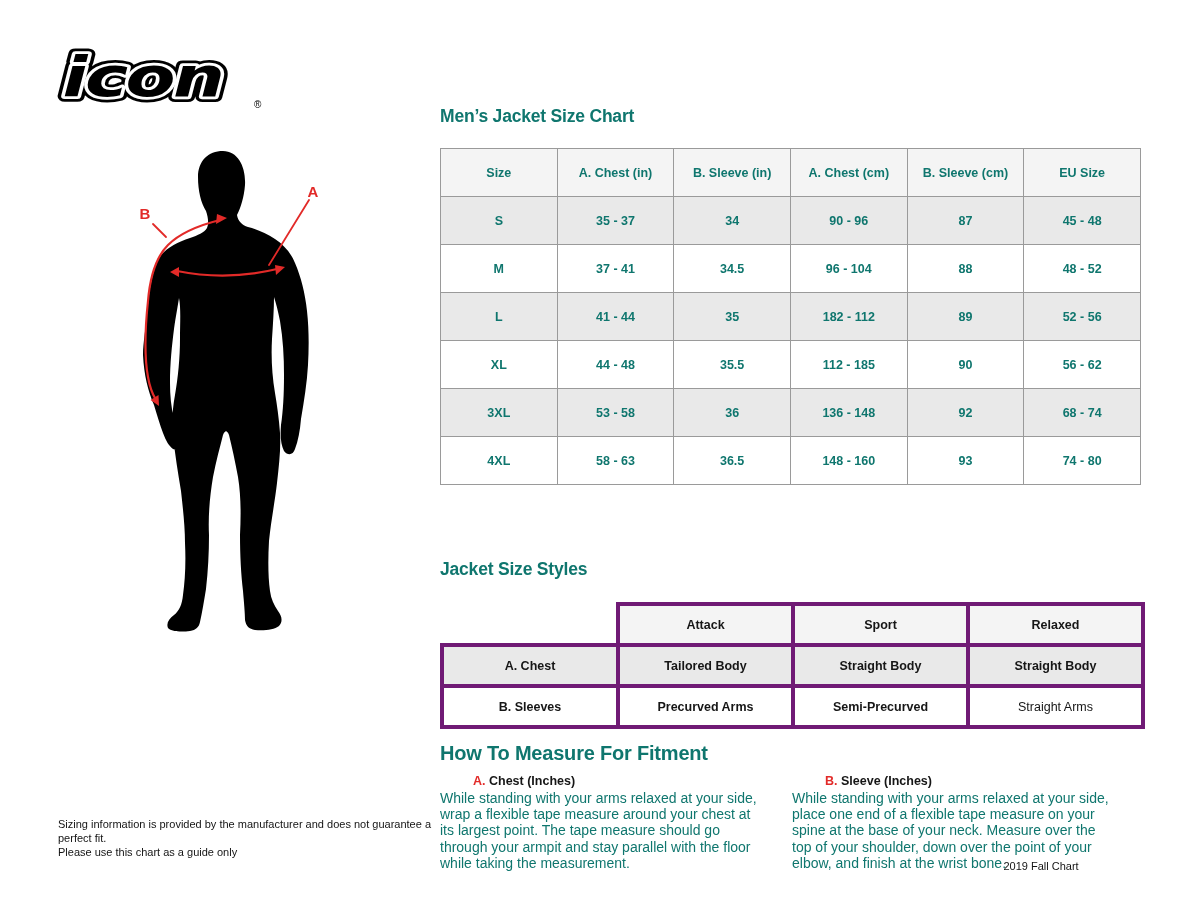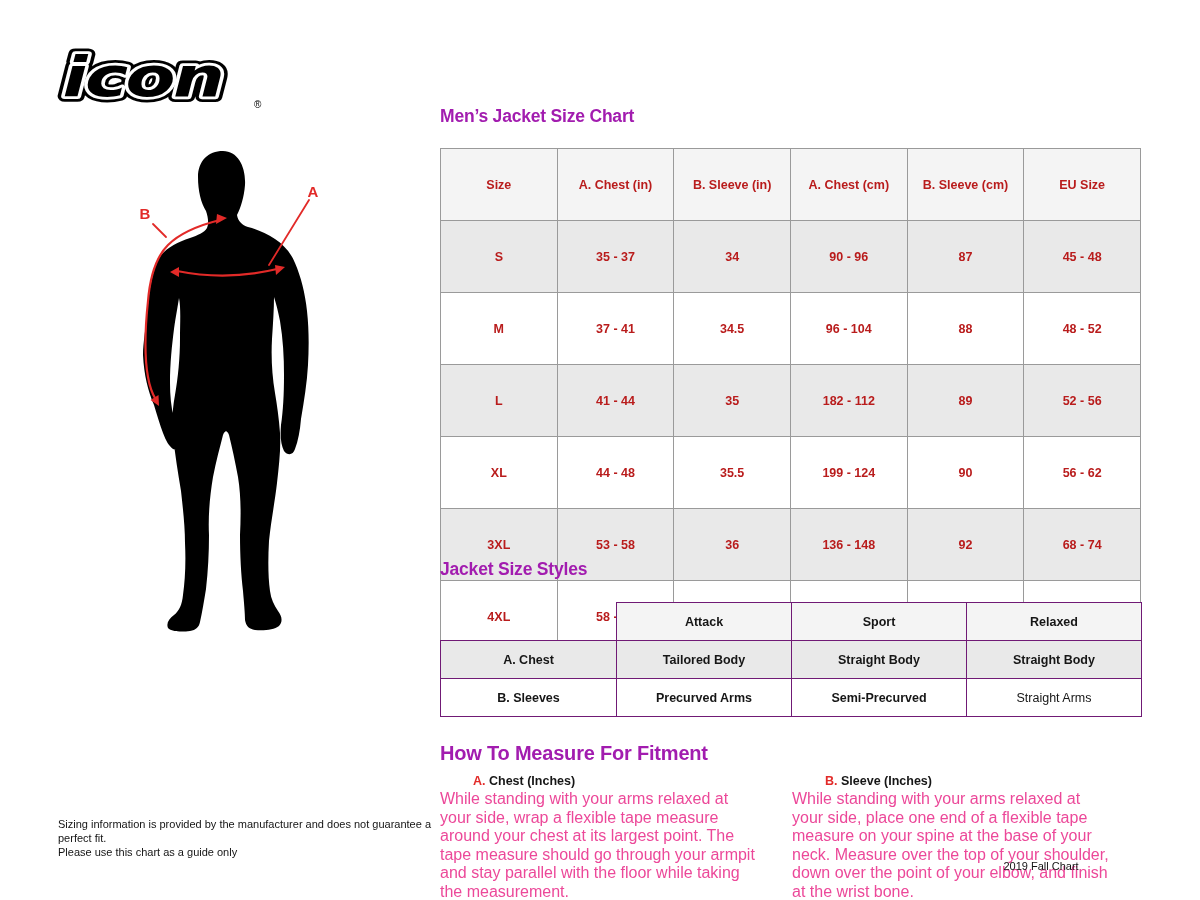--- a/index.html
+++ b/index.html
@@ -10,49 +10,49 @@
   }
   .page{position:relative;width:1200px;height:900px;overflow:hidden;background:#fff;}
 
   
   .logo{position:absolute;left:56px;top:48px;}
 
   
   .figure{position:absolute;left:128px;top:143px;}
 
   
-  .hdg{position:absolute;margin:0;font-weight:bold;color:#a21caf;letter-spacing:-0.2px;}
+  .hdg{position:absolute;margin:0;font-weight:bold;color:#0f766e;letter-spacing:-0.2px;}
   .t1{left:440px;top:106px;font-size:17.5px;}
   .t2{left:440px;top:559px;font-size:17.5px;}
   .t3{left:440px;top:742px;font-size:20px;}
 
   
   table{border-collapse:collapse;table-layout:fixed;}
   .size-table{position:absolute;left:440px;top:148px;width:701px;font-size:12.5px;text-align:center;}
-  .size-table th,.size-table td{border:1px solid #9a9a9a;height:47px;padding:12px;font-weight:bold;color:#b91c1c;}
+  .size-table th,.size-table td{border:1px solid #9a9a9a;height:47px;padding:0;font-weight:bold;color:#0f766e;}
   .size-table thead tr{background:#f4f4f4;}
   .size-table tbody tr:nth-child(odd){background:#e9e9e9;}
   .size-table tbody tr:nth-child(even){background:#ffffff;}
 
   
   .style-table{position:absolute;left:440px;top:602px;width:701px;font-size:12.5px;text-align:center;}
-  .style-table th,.style-table td{border:1px solid #701a75;height:37px;padding:0;font-weight:bold;color:#161616;}
+  .style-table th,.style-table td{border:4px solid #701a75;height:37px;padding:0;font-weight:bold;color:#161616;}
   .style-table thead th{background:#f4f4f4;}
   .style-table thead th:first-child{border:0;background:transparent;}
   .style-table tbody tr:first-child th,
   .style-table tbody tr:first-child td{background:#e9e9e9;}
   .style-table tbody tr:last-child td:last-child{font-weight:normal;margin-left:8px;}
 
   
   .measure{position:absolute;top:774px;}
   .measure-a{left:440px;width:318px;}
   .measure-b{left:792px;width:318px;}
   .mh{font-size:12.5px;font-weight:bold;color:#161616;margin-left:33px;}
   .mh .red{color:#e22a28;}
-  .measure p{margin:2px 0 0;font-size:16px;line-height:1.16;color:#ec4899;}
+  .measure p{margin:2px 0 0;font-size:14px;line-height:1.16;color:#0f766e;}
 
   
   .footnote{position:absolute;left:58px;top:817px;width:400px;font-size:11px;line-height:1.28;color:#141414;}
   .footer-right{position:absolute;left:941px;top:860px;width:200px;text-align:center;font-size:11px;color:#141414;}
 </style>
 </head>
 <body>
 
 <div class="page">
 
@@ -142,21 +142,21 @@
           <td>41 - 44</td>
           <td>35</td>
           <td>182 - 112</td>
           <td>89</td>
           <td>52 - 56</td>
         </tr>
         <tr>
           <th>XL</th>
           <td>44 - 48</td>
           <td>35.5</td>
-          <td>199 - 124</td>
+          <td>112 - 185</td>
           <td>90</td>
           <td>56 - 62</td>
         </tr>
         <tr>
           <th>3XL</th>
           <td>53 - 58</td>
           <td>36</td>
           <td>136 - 148</td>
           <td>92</td>
           <td>68 - 74</td>

